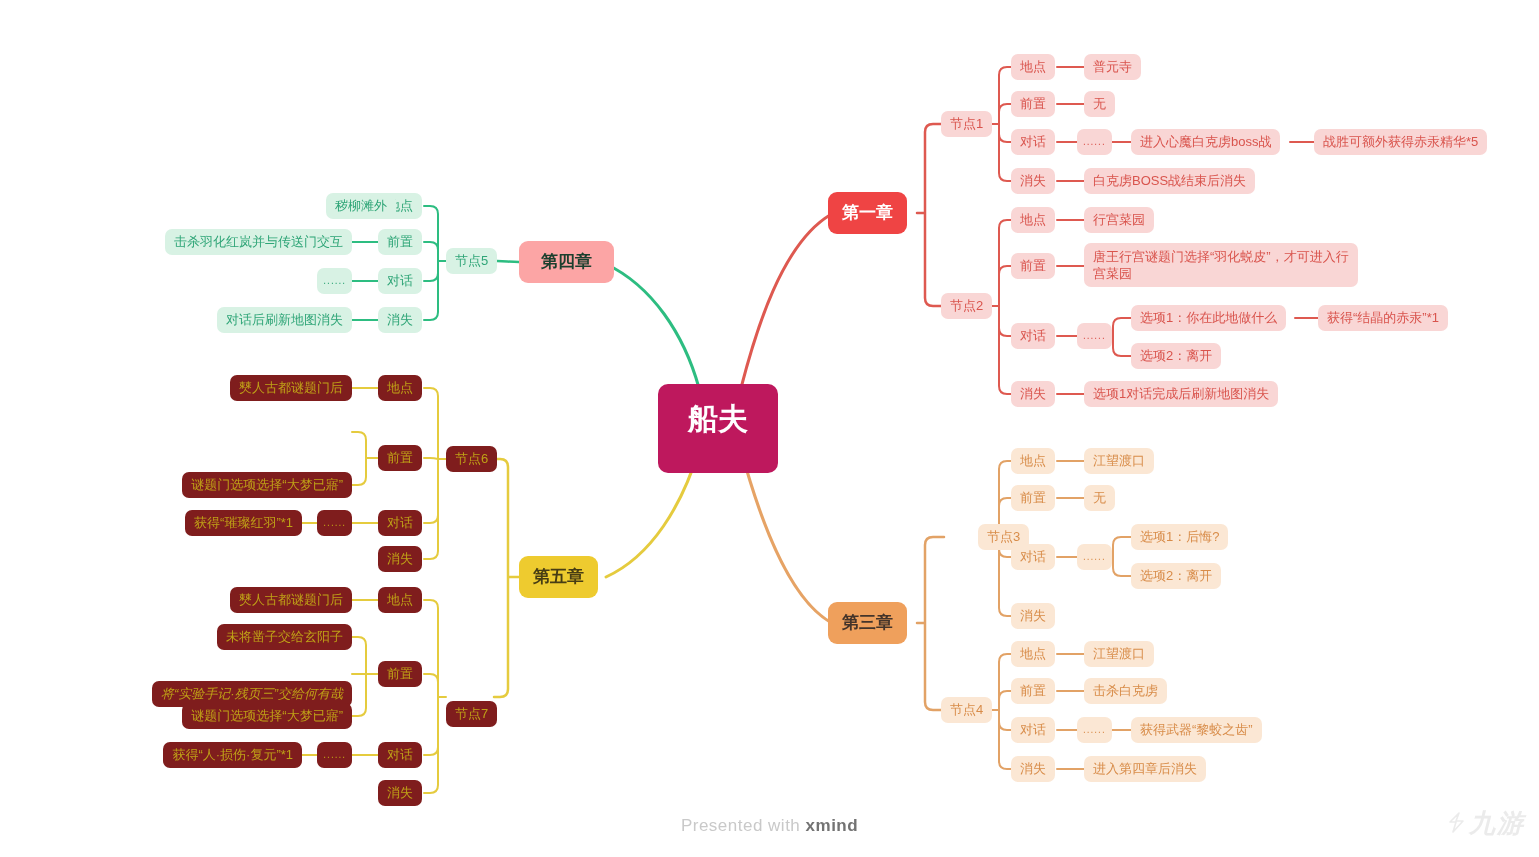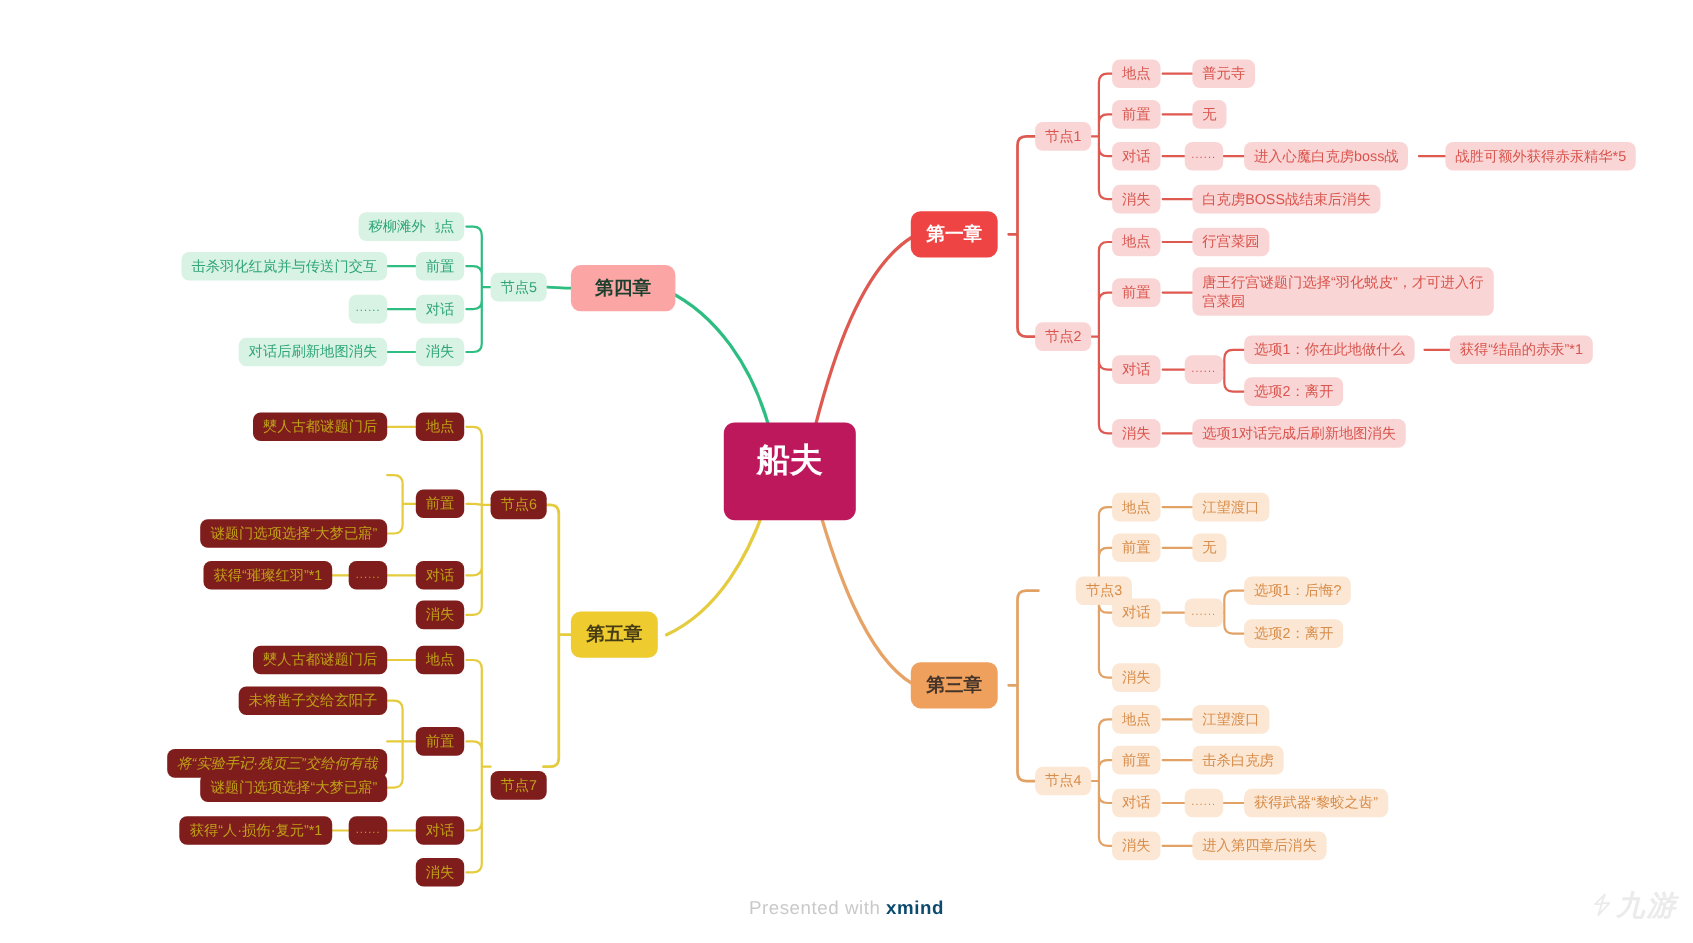--- a/index.html
+++ b/index.html
@@ -27,21 +27,21 @@
   .yelL{background:#7f1d1d;color:#bfa117;}
   .yelC{background:#eecb2f;color:#473d14;font-weight:bold;font-size:17px;line-height:24px;padding:9px 14px;border-radius:9px;}
   .root{
     background:#be185d;color:#ffffff;font-weight:bold;font-size:30px;line-height:50px;
     padding:10px 0;width:120px;height:89px;text-align:center;border-radius:10px;
   }
   .footer{
     position:absolute;left:0;right:0;top:816px;text-align:center;z-index:1;
     font-size:17px;color:#c9c9c9;letter-spacing:0.5px;
   }
-  .footer b{color:#0c4a6e;}
+  .footer b{color:#737373;}
   .wm{
     position:absolute;right:14px;top:806px;z-index:1;font-size:26px;font-weight:bold;
     font-style:italic;color:#ebebeb;letter-spacing:2px;
   }
 </style>
 </head>
 <body>
 
 <div id="canvas">
 

